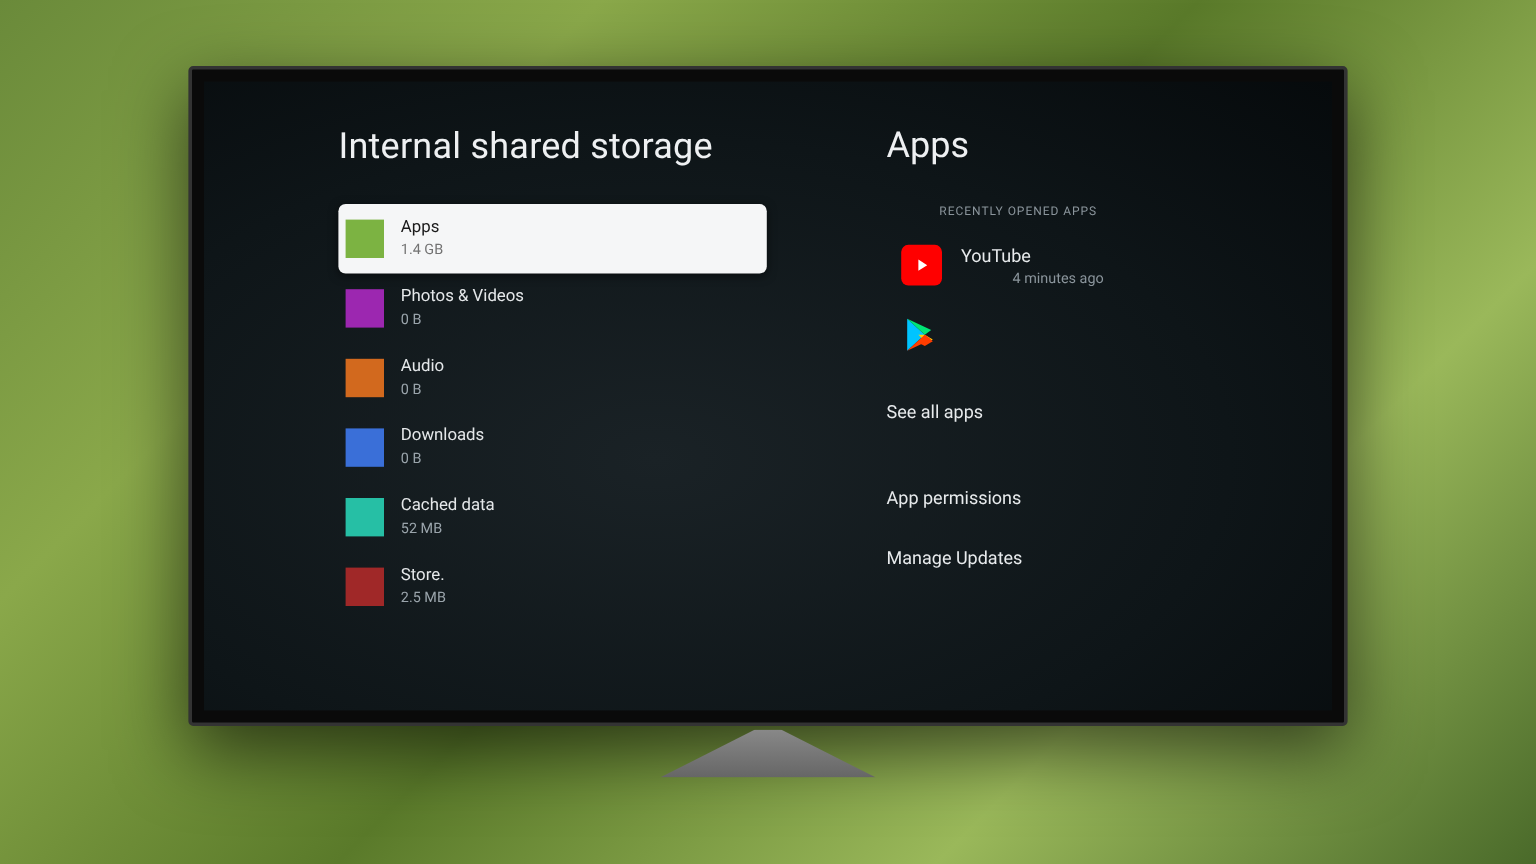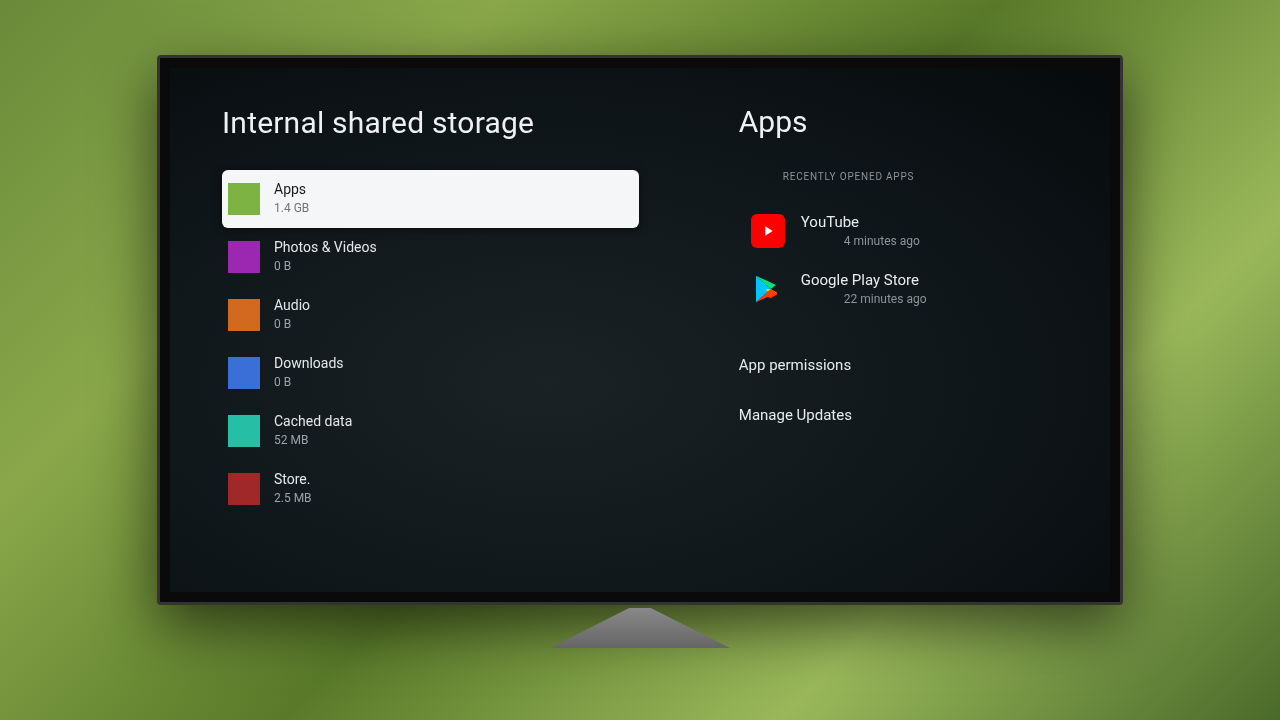--- a/index.html
+++ b/index.html
@@ -27,21 +27,21 @@
   .screen {
     position:absolute; inset:10px;
     background: radial-gradient(ellipse at 40% 60%, #1a2226 0%, #0e1518 60%, #060a0c 100%);
     color:#e5e8ea;
     display:flex;
     padding: 36px 0 0 0;
   }
   
   .left {
     width: 52%;
-    padding-left: 52px;
+    padding-left: 112px;
     padding-right: 20px;
   }
   .right {
     width: 48%;
     padding-left: 80px;
     padding-right: 30px;
   }
   .title-left {
     font-size: 30px;
     font-weight: 400;
@@ -80,21 +80,21 @@
   
   .section-header {
     font-size: 10px;
     letter-spacing: 0.8px;
     color:#8a949b;
     margin: 0 0 12px 0;
     text-transform: uppercase;
     padding-left: 44px;
   }
   .app-row {
-    display:flex; align-items:flex-end; gap: 16px;
+    display:flex; align-items:center; gap: 16px;
     height: 54px; margin-bottom: 4px; padding-left: 12px;
   }
   .app-icon {
     width: 34px; height: 34px; border-radius:6px;
     display:flex; align-items:center; justify-content:center;
     flex-shrink:0;
   }
   .app-text { display:flex; flex-direction:column; }
   .app-label { font-size: 15px; color:#e8ebed; }
   .app-sub   { font-size: 12px; color:#8a949b; margin-top:3px;margin-left:43px; }
@@ -188,27 +188,24 @@
       <div class="app-row">
         <div class="app-icon ps">
           <svg viewBox="0 0 48 48">
             <path fill="#00c4ff" d="M6 4l22 20L6 44z"></path>
             <path fill="#ffce00" d="M28 24l10 6-8 4-10-10z"></path>
             <path fill="#ff3d00" d="M28 24l-8 10 8 4 10-6z" transform="translate(0 0)"></path>
             <path fill="#00e676" d="M6 4l30 14-8 6L6 4z"></path>
             <path fill="#ff3d00" d="M6 44l22-20 8 6L6 44z"></path>
           </svg>
         </div>
-        <div class="app-text">
-          <div class="app-label">Google Play Store</div>
-          <div class="app-sub">22 minutes ago</div>
-        </div>
       </div>
 
       <div class="spacer-sm"></div>
+      <div class="menu-item">See all apps</div>
 
       <div class="spacer-md"></div>
 
       <div class="menu-item">App permissions</div>
       <div class="menu-item">Manage Updates</div>
     </div>
 
   </div>
 </div>
 

